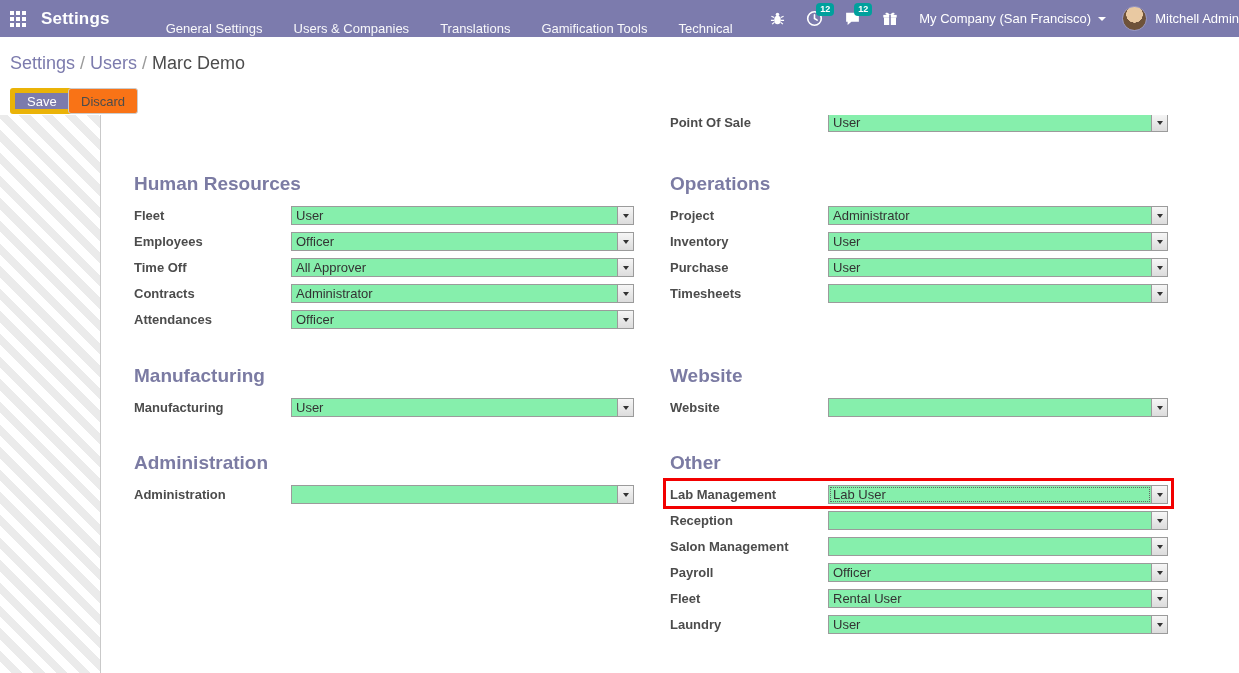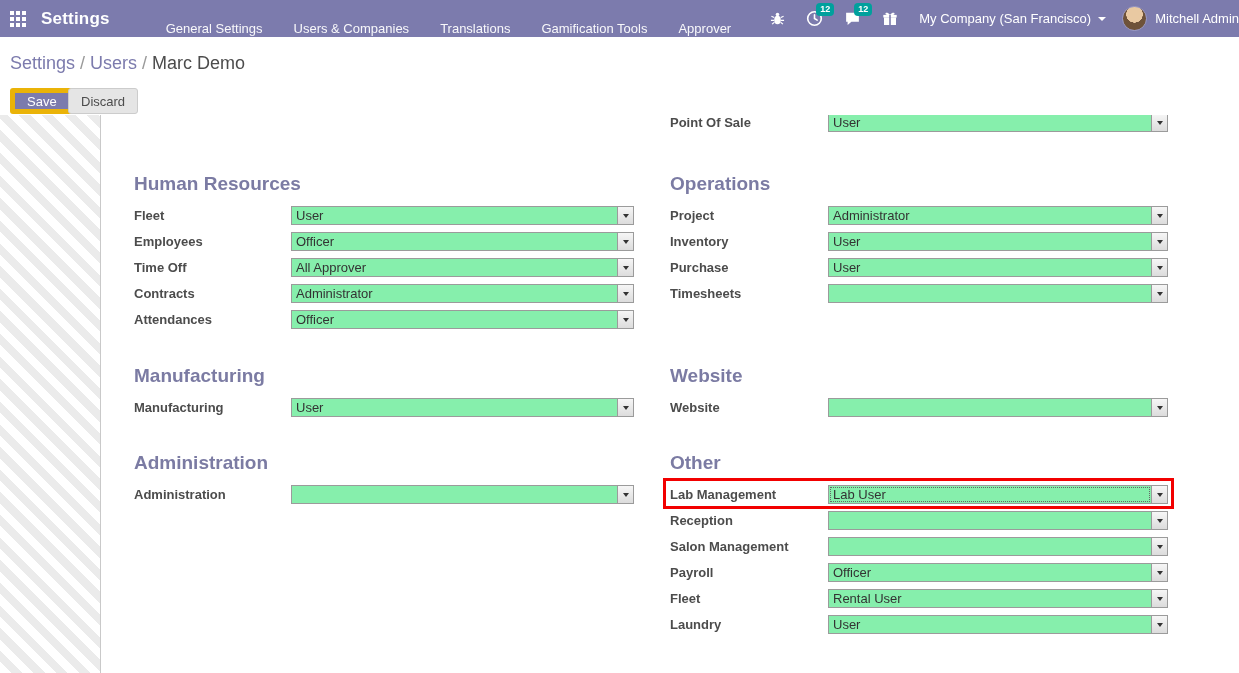--- a/index.html
+++ b/index.html
@@ -24,21 +24,21 @@
   .username { font-size:13px; flex:0 0 auto; }
 
   
   .control-panel { position:absolute; top:37px; left:0; width:1135px; height:78px; background:#fff; }
   .breadcrumb { position:absolute; left:10px; top:16px; font-size:18px; color:#888; }
   .breadcrumb a { color:#7c7bad; text-decoration:none; cursor:pointer; }
   .breadcrumb .sep { color:#999; margin:0 5px; }
   .breadcrumb .current { color:#4c4c4c; }
   .btn { position:absolute; top:51px; height:26px; font-size:13px; border-radius:3px; padding:0 12px; cursor:pointer; }
   .btn-save { left:10px; background:#7c7bad; border:5px solid #eab308; color:#fff; }
-  .btn-discard { left:68px; background:#e5e5e5; border:1px solid #ccc; color:#4c4c4c; }
+  .btn-discard { left:68px; background:#f97316; border:1px solid #ccc; color:#4c4c4c; }
 
   
   .content { position:absolute; top:115px; left:0; width:1239px; height:558px; background:#fff; overflow:hidden; }
   .stripe-panel { position:absolute; left:0; top:0; width:101px; height:558px;
                   background:repeating-linear-gradient(45deg,#ffffff 0 8px,#ebebeb 8px 16px);
                   border-right:1px solid #c9c9c9; }
   .section { position:absolute; width:510px; }
   .section-title { font-size:19px; font-weight:bold; color:#7b7ba3; height:22px; line-height:22px; }
   .rows { margin-top:8px; }
   .row { position:relative; height:26px; }
@@ -78,21 +78,21 @@
         <rect x="6" y="12" width="4" height="4"></rect>
         <rect x="12" y="12" width="4" height="4"></rect>
     </g>
   </svg>
   <span class="app-name">Settings</span>
   <div class="topnav">
     <span>General Settings</span>
     <span>Users &amp; Companies</span>
     <span>Translations</span>
     <span>Gamification Tools</span>
-    <span>Approver</span>
+    <span>Technical</span>
   </div>
   <div class="systray">
     <span class="tray-icon">
       <svg width="15" height="15" viewBox="0 0 16 16">
         <ellipse cx="8" cy="9.5" rx="3.5" ry="4.5" fill="#fff"></ellipse>
         <circle cx="8" cy="3.8" r="1.9" fill="#fff"></circle>
         <path d="M4.5 7L1.5 5.5M4.5 10H1M4.7 12l-2.5 2M11.5 7l3-1.5M11.5 10H15M11.3 12l2.5 2" stroke="#fff" stroke-width="1.2" fill="none"></path>
       </svg>
     </span>
     <span class="tray-icon">

